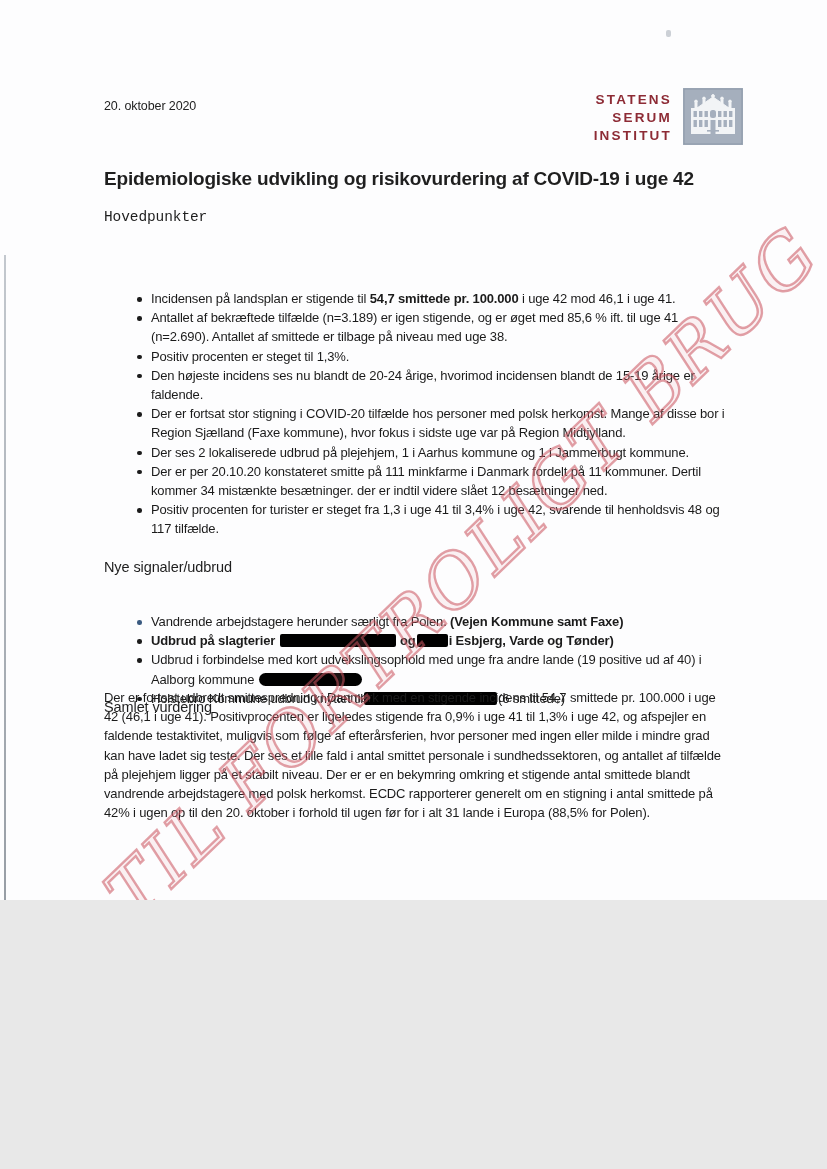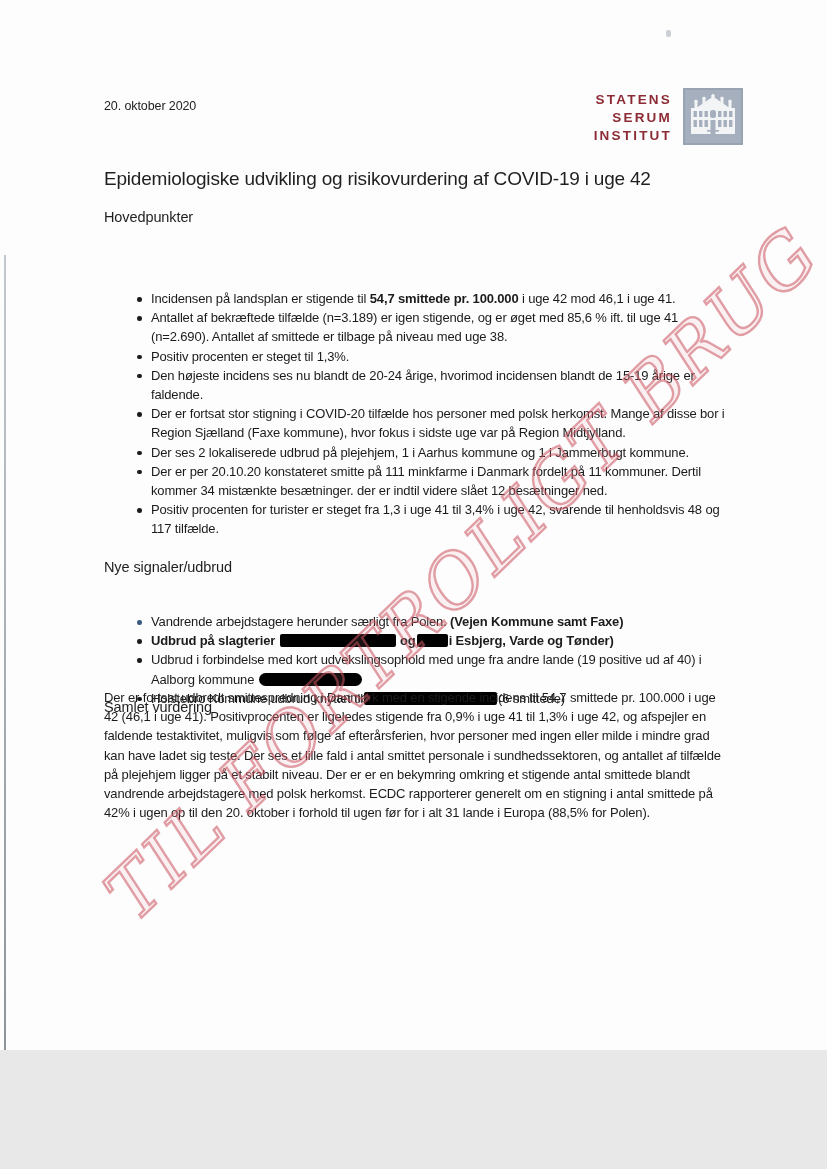--- a/index.html
+++ b/index.html
@@ -1,18 +1,18 @@
 <!DOCTYPE html>
 <html><head>
 <meta charset="utf-8">
 <style>
   html,body{margin:0;padding:0;background:#e8e8e8;}
   .page{
     position:relative;
-    width:827px;height:1050px;
+    width:827px;height:900px;
     background:#fdfdfe;
     overflow:hidden;
     font-family:"Liberation Sans",sans-serif;
     color:#1b1b1b;
   }
   
   .date{
     position:absolute;left:104px;top:99px;
     font-size:12.5px;letter-spacing:-0.1px;color:#222;
   }
@@ -22,26 +22,26 @@
   }
   .wordmark{
     text-align:right;
     font-size:13.5px;font-weight:600;letter-spacing:2.2px;
     line-height:18px;margin-top:3px;
     color:#8d2b35;
   }
   .logo-img{display:block;}
   .title{
     position:absolute;left:104px;top:168px;width:650px;
-    font-size:19px;font-weight:400;letter-spacing:-0.2px;color:#1f1f1f;
+    font-size:19px;font-weight:700;letter-spacing:-0.2px;color:#1f1f1f;
   }
   .h2{
     font-size:14.5px;font-weight:500;letter-spacing:-0.1px;color:#1e1e1e;
   }
-  .h2.hoved{position:absolute;left:104px;top:209px;}
+  .h2.hoved{position:absolute;left:104px;top:209px;font-family:Liberation Mono, monospace;}
   .body-text{font-size:13px;letter-spacing:-0.15px;line-height:19.2px;}
   .list{position:absolute;left:104px;width:622px;}
   .list.hoved{top:257px;margin-top:32px;}
   .h2.nye{position:absolute;left:104px;top:559px;}
   .list.nye{top:612px;}
   .h2.samlet{position:absolute;left:104px;top:699px;}
   .para{
     position:absolute;left:104px;top:688px;width:622px;
   }
   .li{position:relative;padding-left:14px;margin-left:33px;}

